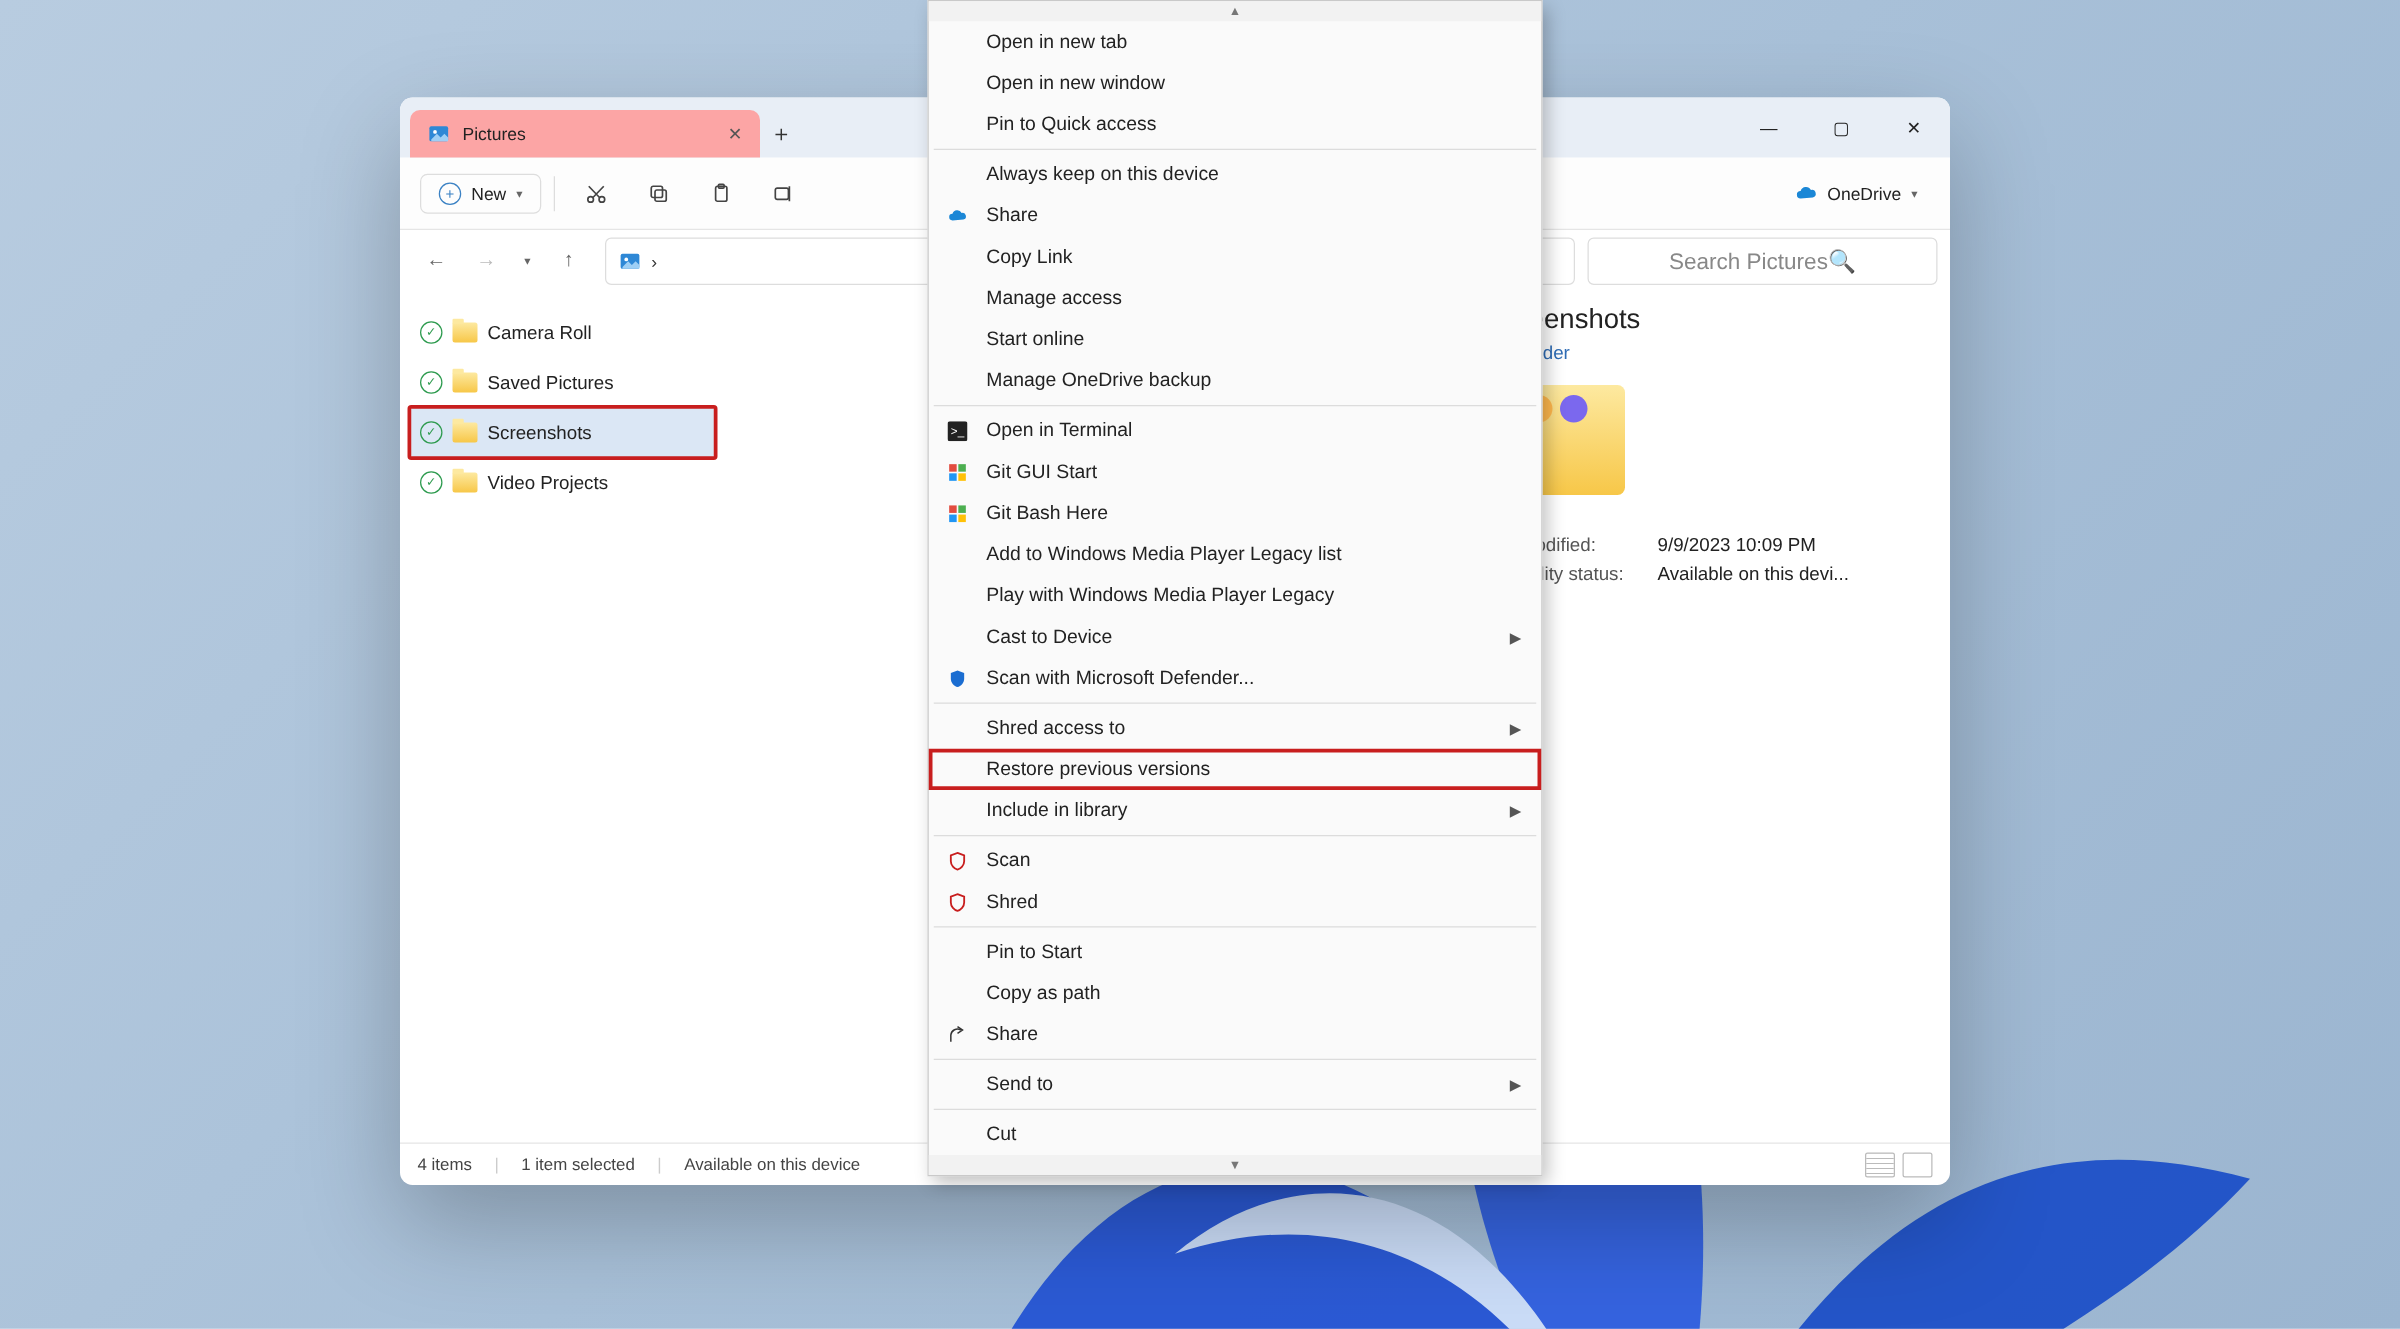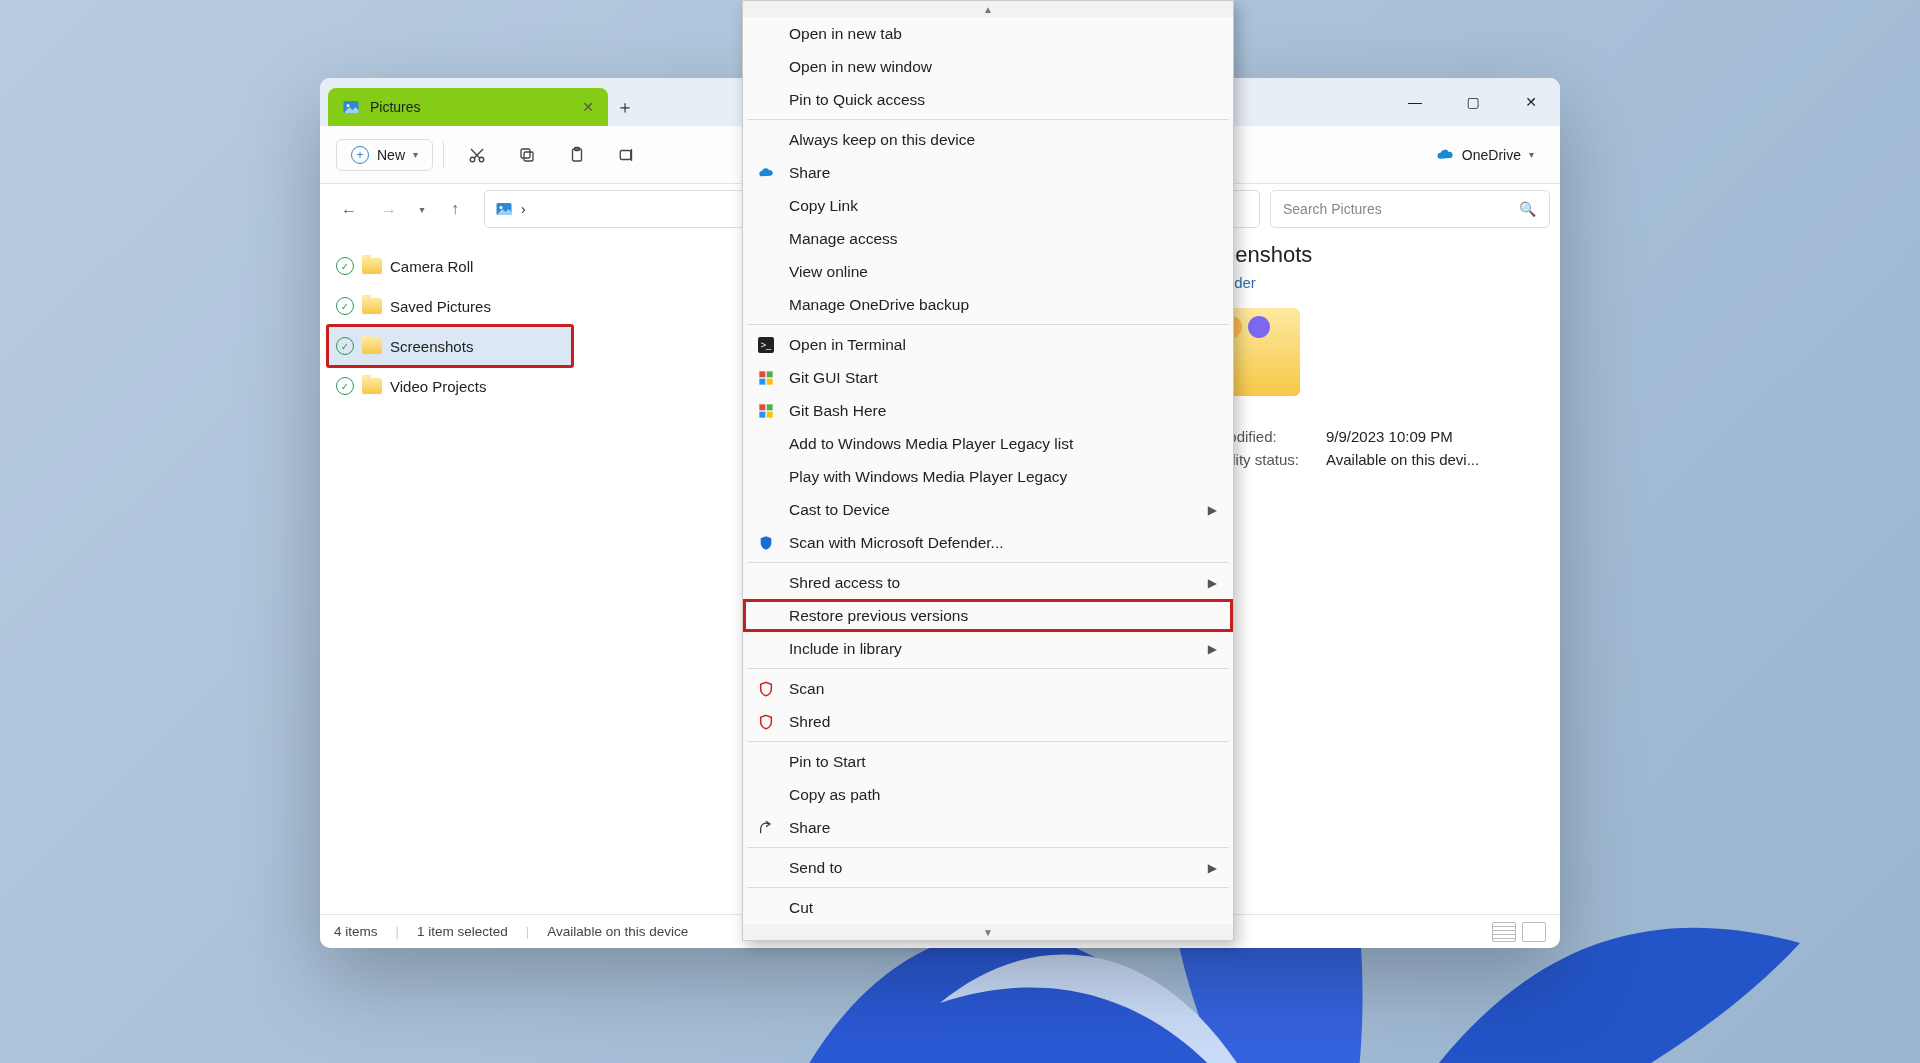--- a/index.html
+++ b/index.html
@@ -15,21 +15,21 @@
   .explorer {
     position: absolute; left: 320px; top: 78px; width: 1240px; height: 870px;
     background: #ffffff; border-radius: 10px; box-shadow: 0 30px 80px rgba(0,0,0,.25);
     display: flex; flex-direction: column; overflow: hidden; z-index: 1;
   }
   .titlebar {
     height: 48px; background: #e8eef6; display: flex; align-items: flex-end;
     padding: 0 8px; position: relative;
   }
   .tab {
-    display: flex; align-items: center; gap: 10px; background: #84cc16;
+    display: flex; align-items: center; gap: 10px; background: #fca5a5;
     border-radius: 8px 8px 0 0; height: 38px; padding: 0 14px; min-width: 280px;
     font-size: 14px; color: #222;
   }
   .tab .pic-icon { width: 18px; height: 18px; }
   .tab .close { margin-left: auto; font-size: 14px; color: #555; cursor: pointer; }
   .newtab { width: 34px; display: flex; align-items: center; justify-content: center; height: 38px; font-size: 18px; color: #333; cursor: pointer; }
   .winctrl { position: absolute; right: 0; top: 0; display: flex; height: 48px; }
   .winbtn { width: 58px; display: flex; align-items: center; justify-content: center; font-size: 14px; color: #222; cursor: pointer; }
   .toolbar {
     height: 58px; background: #fdfdfd; border-bottom: 1px solid #e5e5e5;
@@ -47,22 +47,22 @@
   .navrow {
     height: 50px; display: flex; align-items: center; padding: 0 10px; gap: 2px;
   }
   .navbtn { width: 38px; height: 38px; display: flex; align-items: center; justify-content: center; color: #666; cursor: pointer; border-radius:4px; }
   .address {
     flex: 1; height: 38px; border: 1px solid #ddd; border-radius: 5px; margin: 0 8px;
     display: flex; align-items: center; padding: 0 10px; gap: 8px; font-size: 14px; color: #333;
   }
   .search {
     width: 280px; height: 38px; border: 1px solid #ddd; border-radius: 5px;
-    display: flex; align-items: center; padding: 0 12px; font-size: 14px; color: #666;
-    justify-content: space-between;
+    display: flex; align-items: center; padding: 0 12px; font-size: 18px; color: #666;
+    justify-content: center;
   }
   .content { flex: 1; display: flex; overflow: hidden; }
   .sidebar { width: 260px; padding: 12px 8px; }
   .sbitem {
     display: flex; align-items: center; gap: 8px; height: 40px; padding: 0 8px;
     font-size: 15px; color: #222; cursor: pointer; border-radius: 4px; position: relative;
   }
   .status-ic { width:18px;height:18px;border:1.6px solid #2e9b4f;border-radius:50%;display:flex;align-items:center;justify-content:center;color:#2e9b4f;font-size:10px;flex-shrink:0; }
   .folder-ic { width:20px;height:16px;background:linear-gradient(#fde9a0,#f7c748);border-radius:1px 2px 2px 2px;position:relative;flex-shrink:0; }
   .folder-ic::before { content:"";position:absolute;top:-3px;left:0;width:9px;height:4px;background:#fde9a0;border-radius:1px 1px 0 0; }
@@ -288,21 +288,21 @@
       </span>
       <span>Share</span>
     </div>
     <div class="citem">
       <span>Copy Link</span>
     </div>
     <div class="citem">
       <span>Manage access</span>
     </div>
     <div class="citem">
-      <span>View online</span>
+      <span>Start online</span>
     </div>
     <div class="citem">
       <span>Manage OneDrive backup</span>
     </div>
     <div class="csep"></div>
     <div class="citem">
       <span class="cicon">
         <svg width="16" height="16" viewBox="0 0 24 24">
           <rect width="24" height="24" rx="3" fill="#222"></rect>
           <text x="4" y="17" font-size="14" fill="#fff" font-family="monospace">&gt;_</text>

